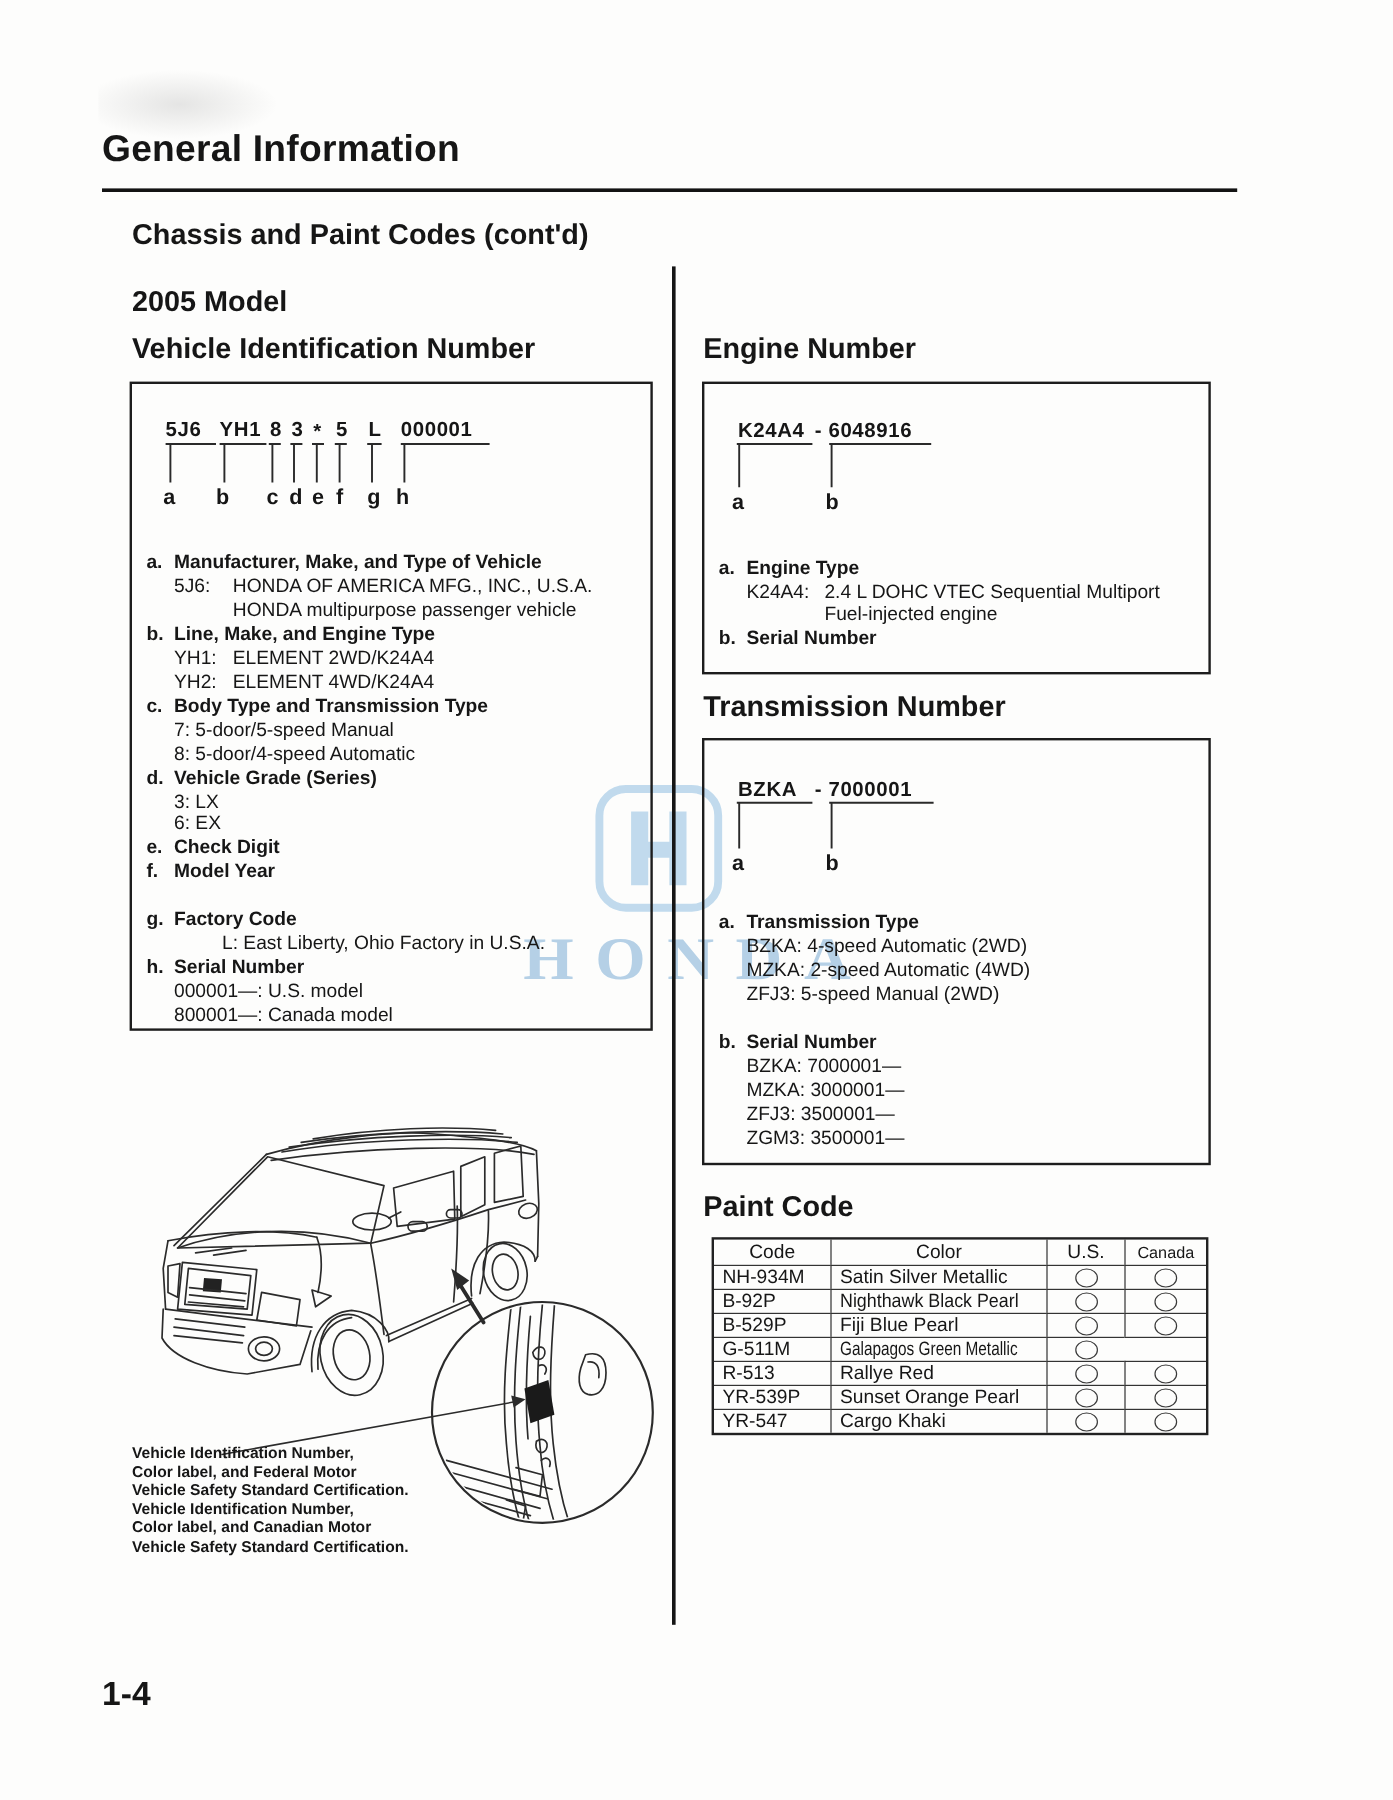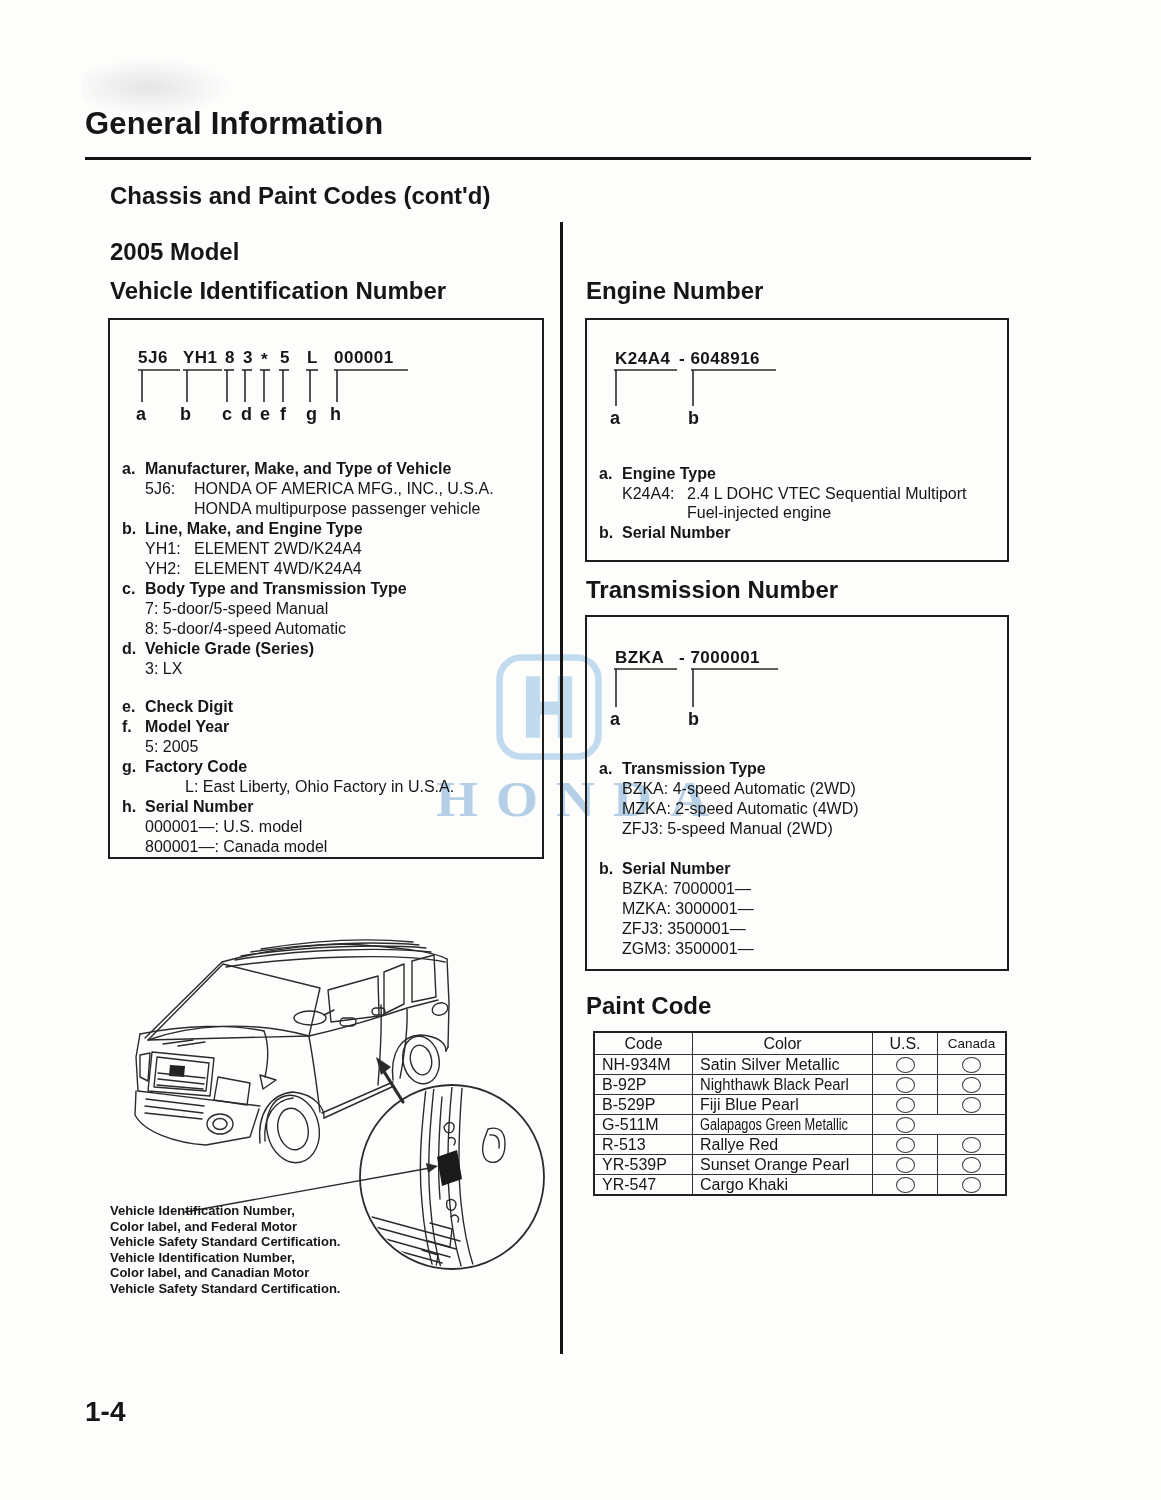--- a/index.html
+++ b/index.html
@@ -145,30 +145,30 @@
       <div class="ln" style="top:300px;">
           <span class="p35">8: 5-door/4-speed Automatic</span>
         </div>
       <div class="ln" style="top:320px;">
           <span class="k">d.</span>
           <span class="hd">Vehicle Grade (Series)</span>
         </div>
       <div class="ln" style="top:340px;">
           <span class="p35">3: LX</span>
         </div>
+      <div class="ln" style="top:358px;">
+          <span class="p35">6: EX</span>
+        </div>
       <div class="ln" style="top:378px;">
           <span class="k">e.</span>
           <span class="hd">Check Digit</span>
         </div>
       <div class="ln" style="top:398px;">
           <span class="k">f.</span>
           <span class="hd">Model Year</span>
-        </div>
-      <div class="ln" style="top:418px;">
-          <span class="p35">5: 2005</span>
         </div>
       <div class="ln" style="top:438px;">
           <span class="k">g.</span>
           <span class="hd">Factory Code</span>
         </div>
       <div class="ln" style="top:458px;margin-left:40px;">
           <span class="p35">L: East Liberty, Ohio Factory in U.S.A.</span>
         </div>
       <div class="ln" style="top:478px;">
           <span class="k">h.</span>

